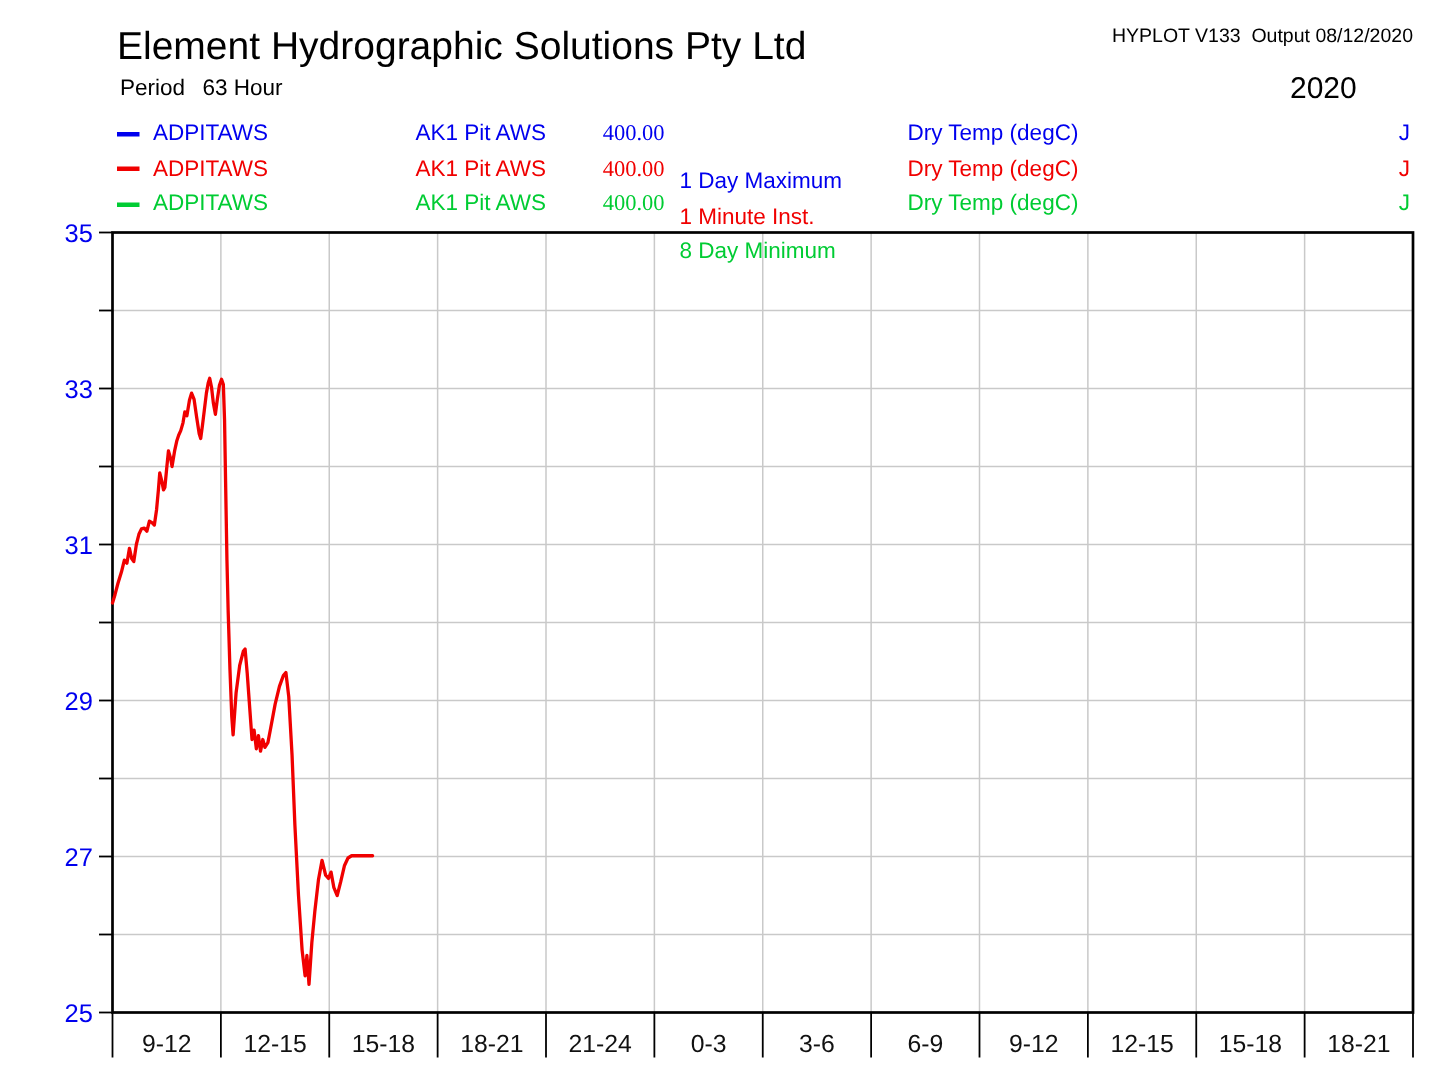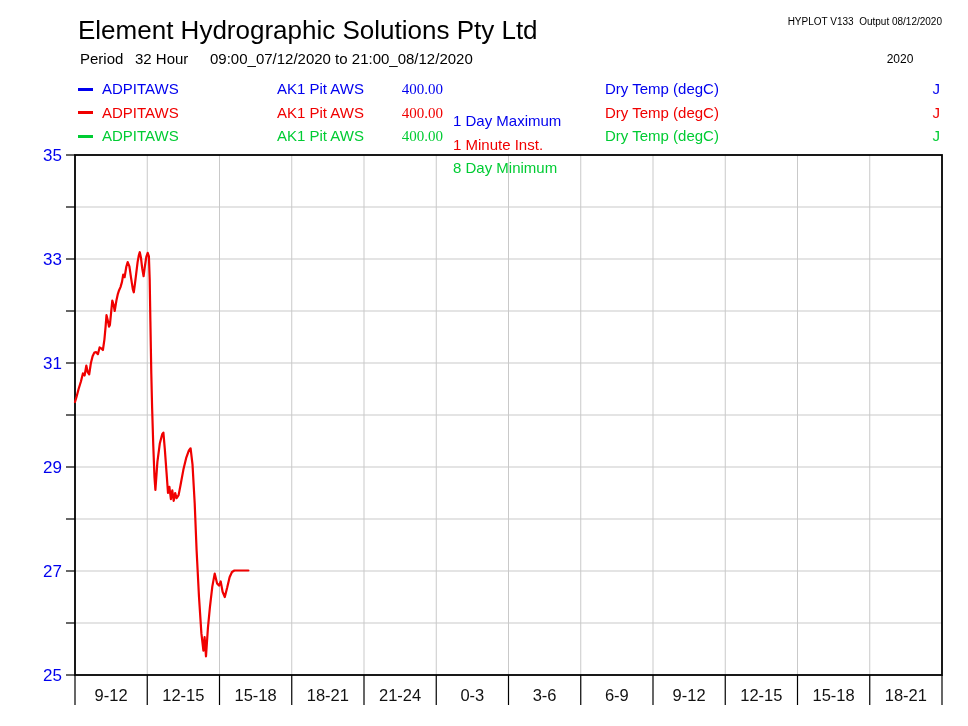--- a/index.html
+++ b/index.html
@@ -1,49 +1,48 @@
 <!DOCTYPE html>
 <html><head>
 <meta charset="utf-8">
 <style>
   html,body{margin:0;padding:0;background:#fff;}
   body{width:968px;height:726px;position:relative;overflow:hidden;
        font-family:"Liberation Sans",sans-serif;-webkit-font-smoothing:antialiased;}
   .abs{position:absolute;}
   .title{left:78px;top:15px;font-size:26px;font-weight:normal;color:#000;white-space:pre;}
-  .hyplot{right:26px;top:16px;font-size:10px;color:#000;white-space:pre;}
+  .hyplot{right:26px;top:16px;font-size:13px;color:#000;white-space:pre;}
   .row{left:0;width:968px;height:16px;font-size:15px;padding-left:18px;}
   .row span{position:absolute;white-space:pre;line-height:16px;}
   .period-row{top:51px;color:#000;}
   .p-label{left:80px;}
   .p-value{left:135px;}
   .p-range{left:210px;}
-  .p-year{left:860px;width:80px;text-align:center;font-size:12px;}
+  .p-year{left:860px;width:80px;text-align:left;font-size:20px;}
   .legend-row .dash{position:absolute;left:78px;top:6.5px;width:15px;height:3px;background:currentColor;}
   .l-name{left:102px;}
   .l-station{left:257px;margin-left:20px;}
   .l-value{left:383px;width:60px;text-align:right;font-family:Liberation Serif, serif;}
   .l-type{left:453px;margin-top:32px;}
   .l-param{left:605px;}
   .l-quality{left:900px;width:40px;text-align:right;}
   .lr0{top:81px;}
   .lr1{top:104.5px;}
   .lr2{top:128px;}
   #plot-svg{left:0;top:0;}
 </style>
 </head>
 <body>
 
 <div class="abs title">Element Hydrographic Solutions Pty Ltd</div>
 <div class="abs hyplot">HYPLOT V133  Output 08/12/2020</div>
 
 <div class="abs row period-row">
   <span class="p-label">Period</span>
-  <span class="p-value">32 Hour</span>
-  <span class="p-range">09:00_07/12/2020 to 21:00_08/12/2020</span>
+  <span class="p-value">63 Hour</span>
   <span class="p-year">2020</span>
 </div>
 
 <div class="abs row legend-row lr0" style="color: rgb(0, 0, 238);">
   <span class="dash"></span>
   <span class="l-name">ADPITAWS</span>
   <span class="l-station">AK1 Pit AWS</span>
   <span class="l-value">400.00</span>
   <span class="l-type">1 Day Maximum</span>
   <span class="l-param">Dry Temp (degC)</span>

